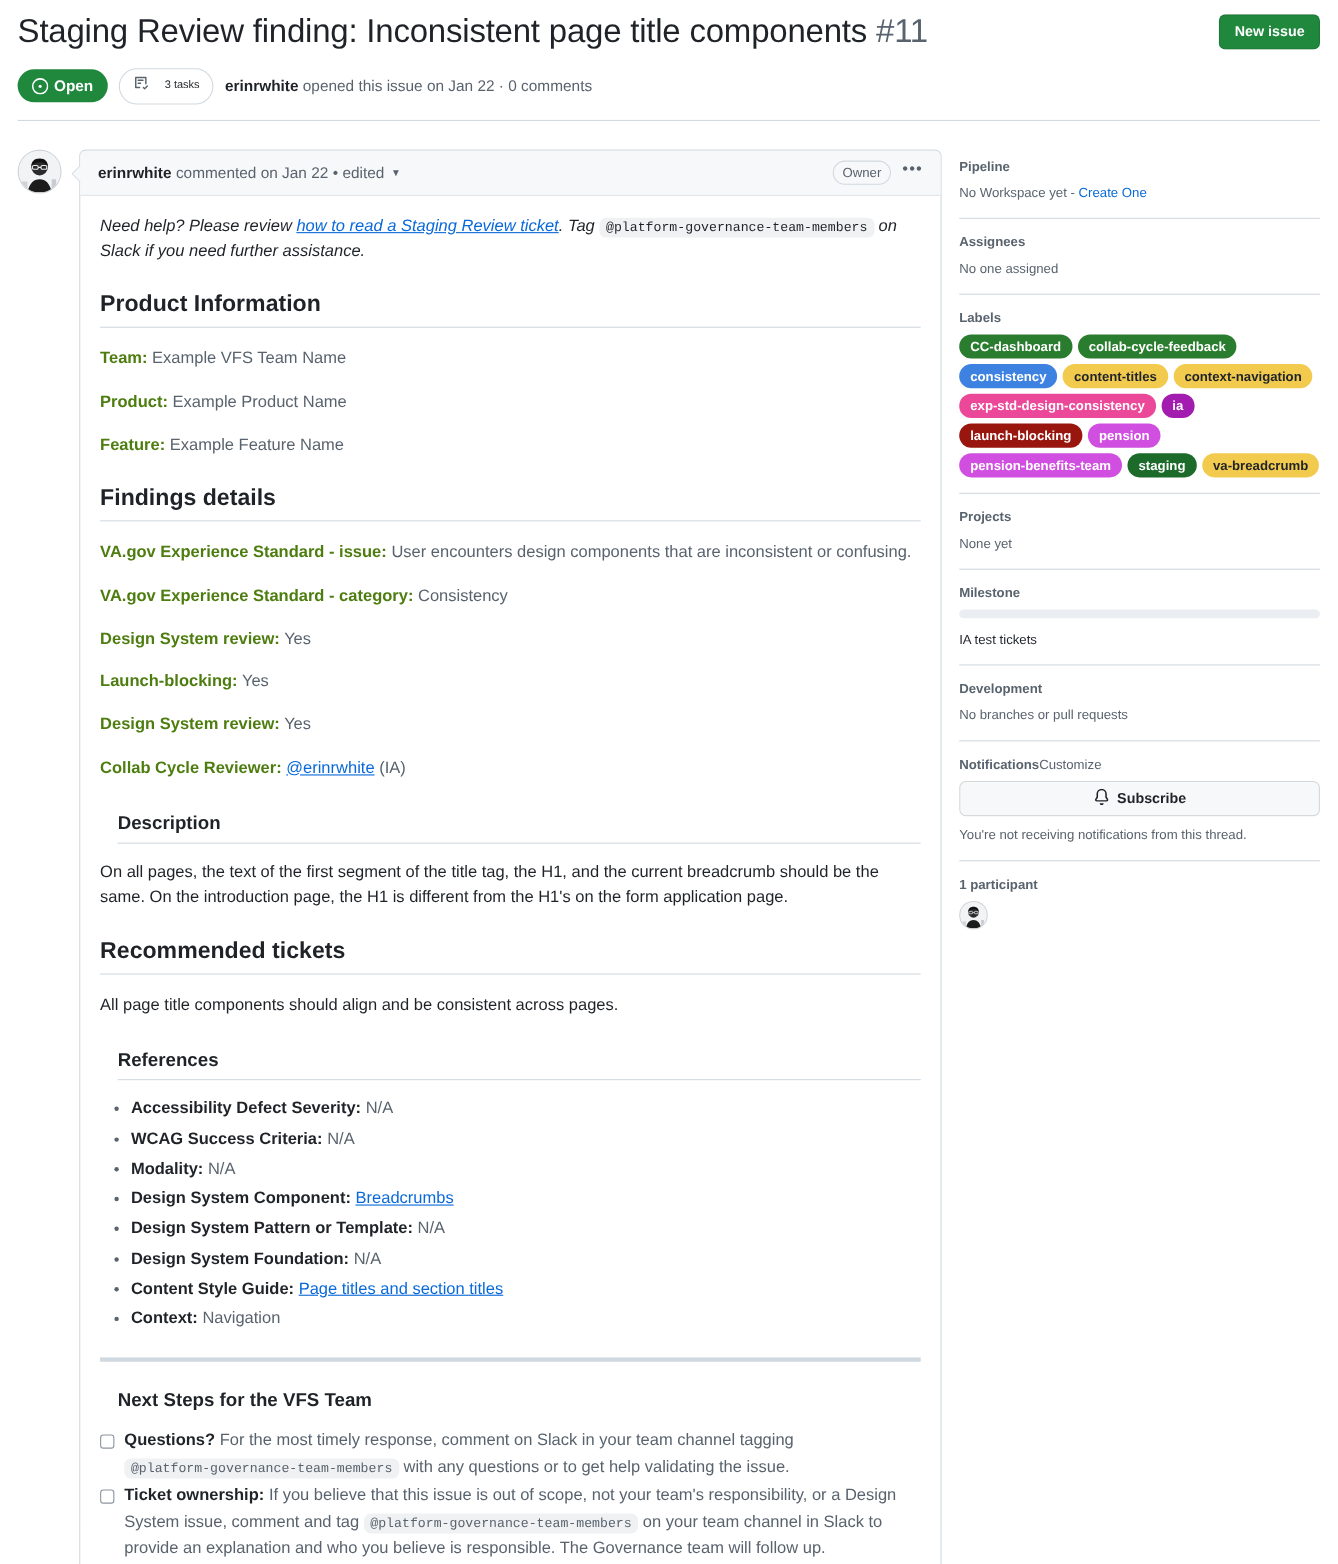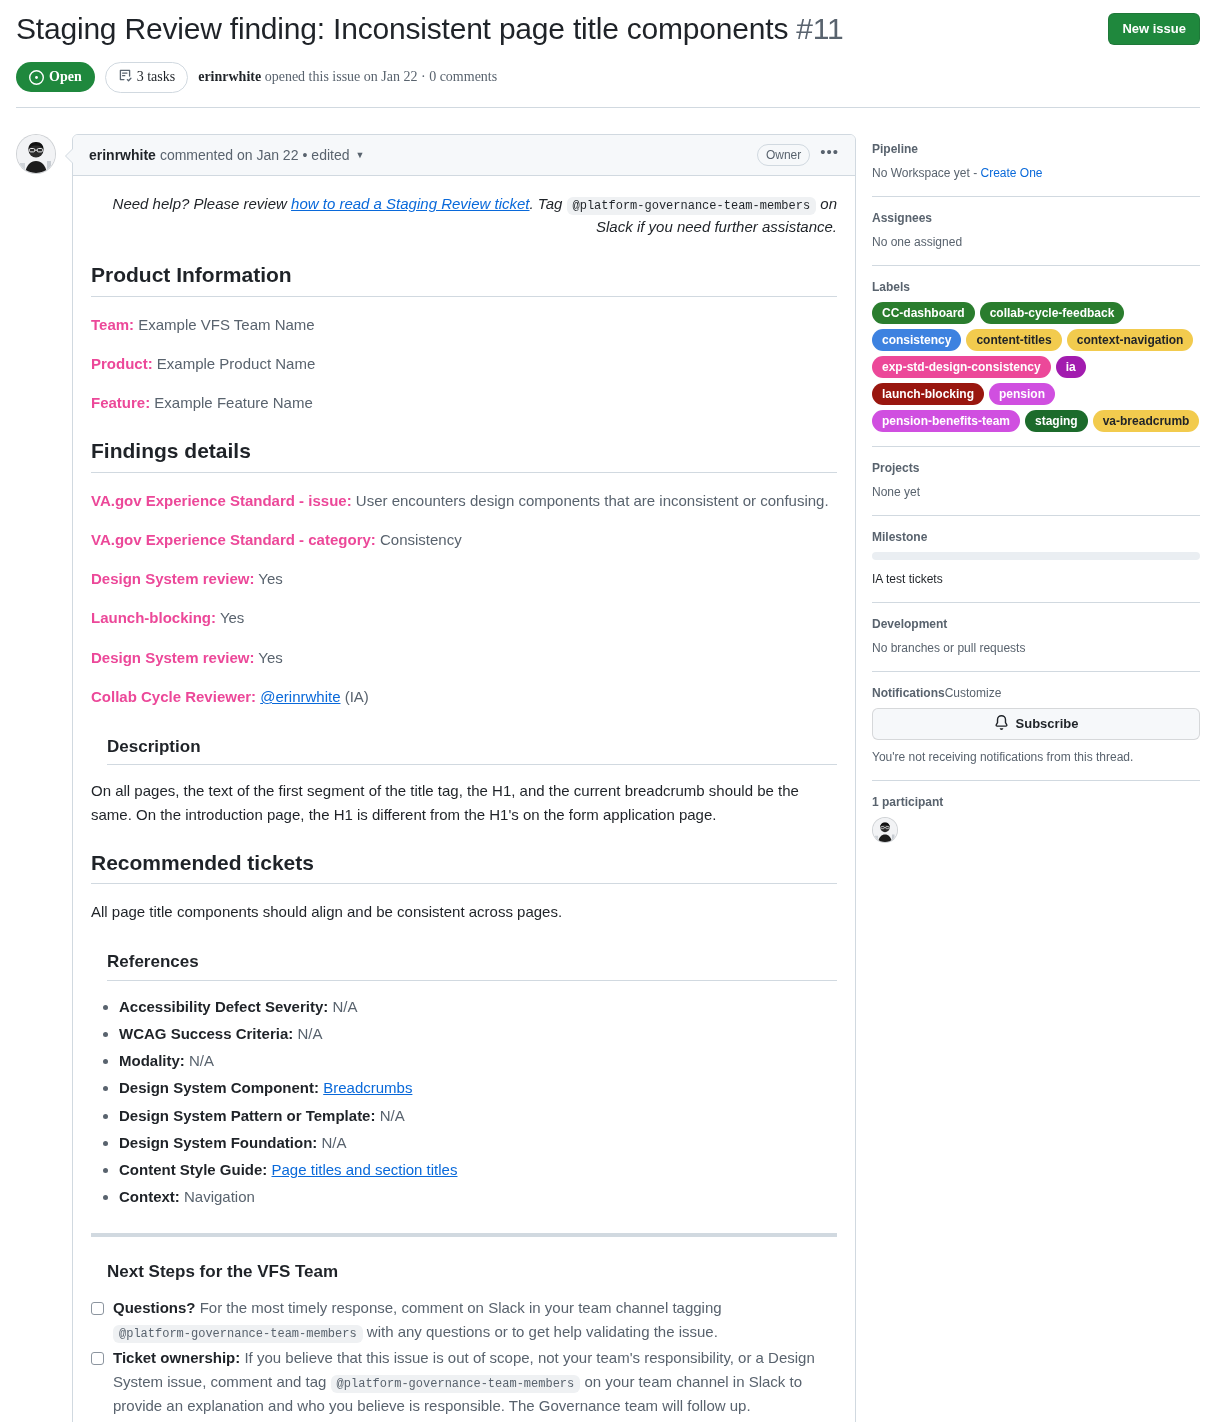--- a/index.html
+++ b/index.html
@@ -46,42 +46,41 @@
     cursor: pointer;
     margin-top: 3px;
     white-space: nowrap;
   }
   .meta-row {
     display: flex;
     align-items: center;
     gap: 10px;
     margin-top: 14px;
     padding-bottom: 14px;
-    font-family: Liberation Serif, serif;
   }
   .state-badge {
     display: inline-flex;
     align-items: center;
     gap: 5px;
     background: #1f883d;
     color: #fff;
     border-radius: 2em;
     font-size: 14px;
     font-weight: 600;
     padding: 6px 13px;
     line-height: 18px;
   }
   .state-badge svg { display:block; }
   .tasks-pill {
     display: inline-flex;
     align-items: center;
-    gap: 5px;
+    gap: 15px;
     border: 1px solid #d1d9e0;
     border-radius: 2em;
-    font-size: 14px;
+    font-size: 10px;
     color: #1f2328;
     padding: 5px 12px;
     line-height: 18px;
     background: #fff;
   }
   .meta-text { font-size: 14px; color: #59636e; }
   .meta-text b { color: #1f2328; font-weight: 600; }
   .header-divider {
     border: 0;
     border-top: 1px solid #d1d9e0;
@@ -152,21 +151,21 @@
     border-radius: 2em;
     font-size: 12px;
     color: #59636e;
     padding: 1px 8px;
     line-height: 18px;
   }
   .kebab { color:#59636e; font-size: 15px; letter-spacing:1px; cursor:pointer; line-height:10px; padding-bottom:6px;}
 
   .comment-body { padding: 16px 18px 10px 18px; font-size: 15px; line-height: 1.55; color: #1f2328; }
   .comment-body p { margin: 0 0 16px 0; }
-  .intro-note { font-style: italic; margin-bottom: 22px !important; text-align: right; }
+  .intro-note { font-style: italic; margin-bottom: 22px !important; }
   .comment-body a { color: #0969da; text-decoration: underline; }
   code.inline {
     background: #eff1f3;
     border-radius: 6px;
     padding: 2px 6px;
     font-family: "Liberation Mono", monospace;
     font-size: 12px;
     font-style: normal;
     white-space: nowrap;
   }
@@ -184,21 +183,21 @@
     margin: 24px 0 14px 16px;
     line-height: 1.25;
   }
   h3.md.ruled {
     padding-bottom: 7px;
     border-bottom: 1px solid #d1d9e0;
     margin-bottom: 14px;
   }
   .kv-block { margin-top: 16px; }
   .kv-line { margin: 0; color: #59636e; }
-  .kv-line b { color: #ec4899; font-weight: 600; }
+  .kv-line b { color: #4d7c0f; font-weight: 600; }
   .kv-line .val { color: #59636e; }
   ul.refs { margin: 0 0 6px 0; padding-left: 28px; }
   ul.refs li { margin-bottom: 4px; color: #59636e; }
   ul.refs li b { color: #1f2328; font-weight: 600; }
   hr.md-hr {
     height: 4px; border: 0; background: #d1d9e0;
     margin: 24px 0 24px 0;
   }
   .task-list { list-style: none; margin: 0; padding: 0; }
   .task-item {

